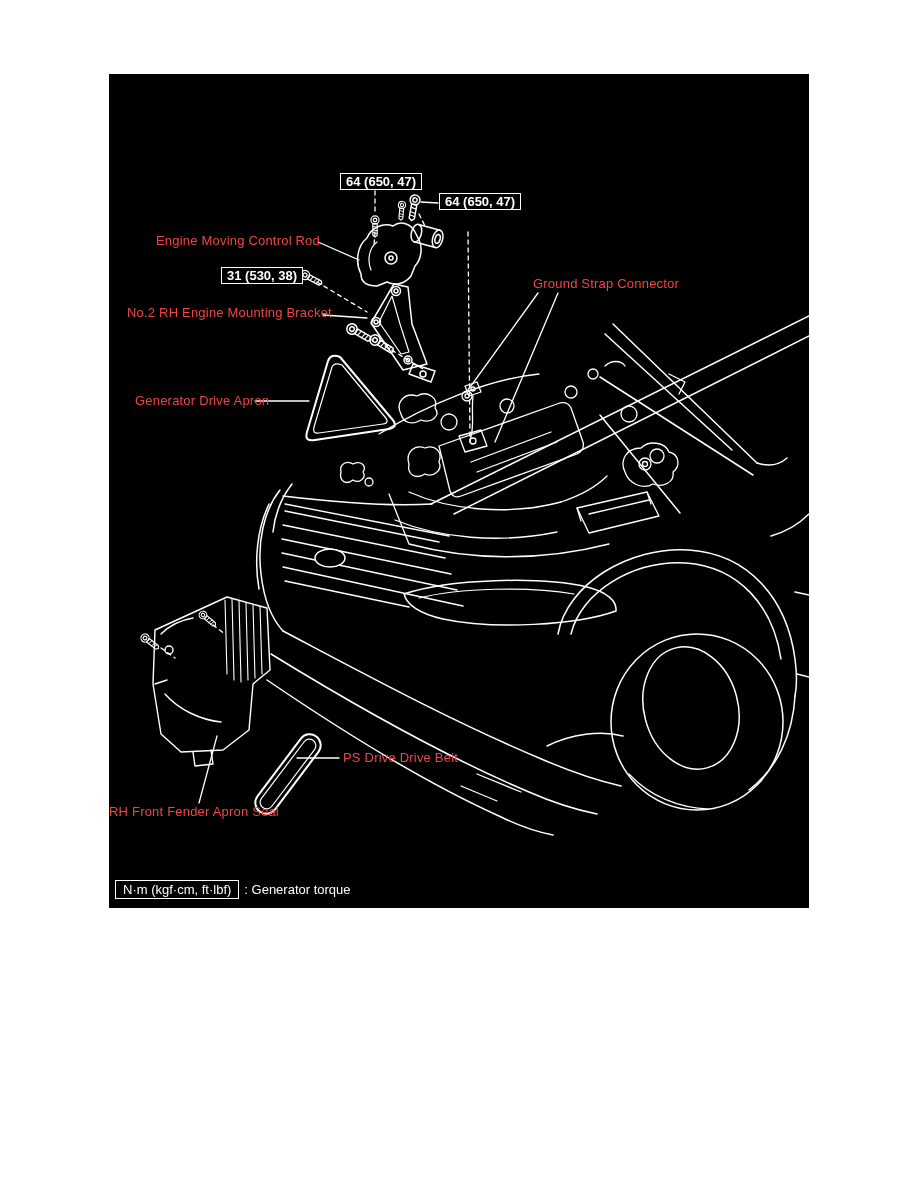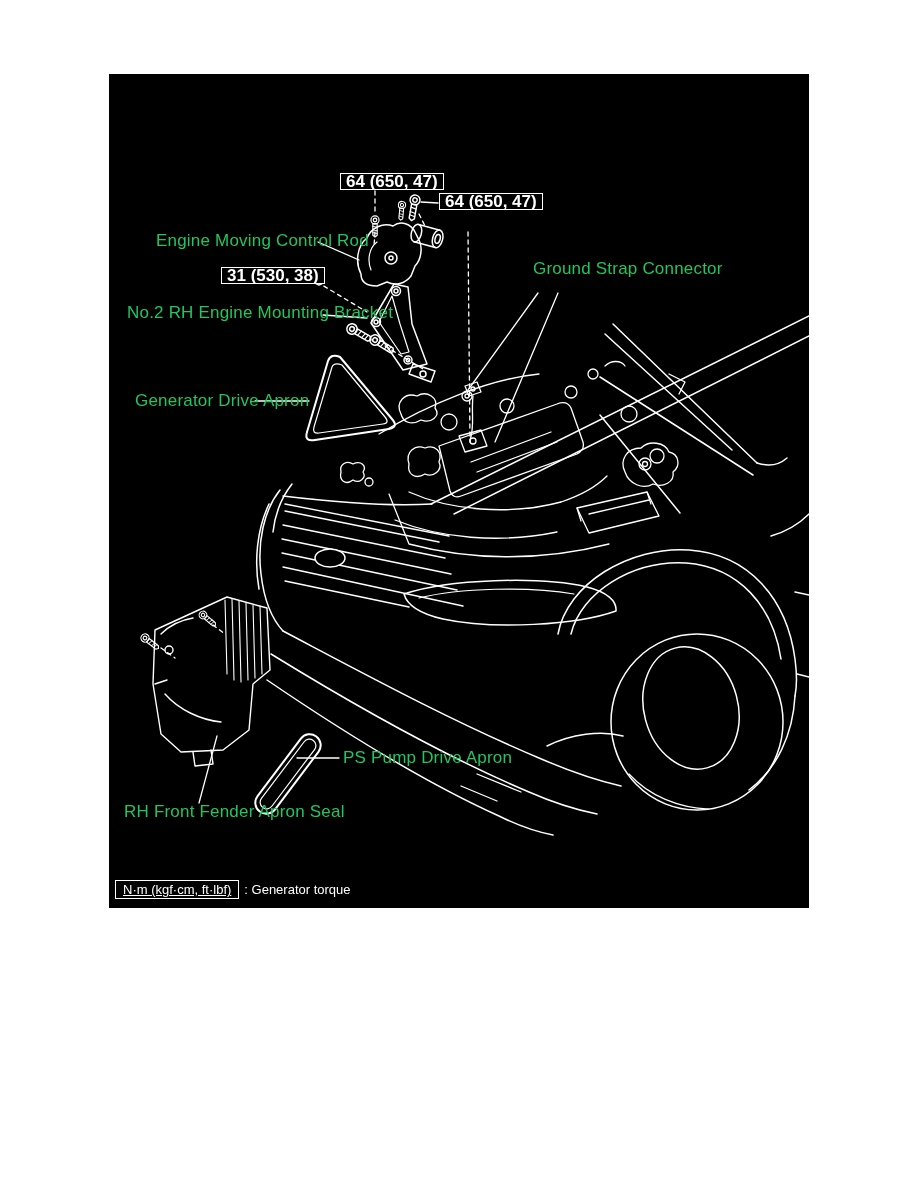--- a/index.html
+++ b/index.html
@@ -9,34 +9,34 @@
     font-family:"Liberation Sans", sans-serif;
     position:relative;
     overflow:hidden;
   }
   .diagram{
     position:absolute;left:109px;top:74px;width:700px;height:834px;
     background:#000000;
   }
   .diagram svg{position:absolute;left:0;top:0;}
   .callout{
-    position:absolute;color:#22c55e;font-size:17px;letter-spacing:.2px;
+    position:absolute;color:#ef4444;font-size:13px;letter-spacing:.2px;
     white-space:nowrap;line-height:14px;
   }
   .torque-box{
-    position:absolute;color:#ffffff;font-size:17px;font-weight:bold;
+    position:absolute;color:#ffffff;font-size:13px;font-weight:bold;
     border:1.5px solid #ffffff;padding:1px 5px;white-space:nowrap;
     background:#000000;line-height:13px;
   }
   .legend{
     position:absolute;left:6px;top:806px;display:flex;align-items:center;
     color:#ffffff;font-size:13px;white-space:nowrap;
   }
   .legend .unit-box{
-    border:1.5px solid #ffffff;padding:1px 7px;margin-right:5px;line-height:15px;text-decoration:underline;
+    border:1.5px solid #ffffff;padding:1px 7px;margin-right:5px;line-height:15px;
   }
 </style>
 </head>
 <body>
 
 <div class="diagram">
 
   <svg width="700" height="834" viewBox="0 0 700 834" fill="none" stroke="#ffffff" stroke-width="1.5" stroke-linecap="round" stroke-linejoin="round">
 
     <defs>
@@ -217,23 +217,23 @@
       <path d="M90,729 L108,662"></path>
     </g>
   </svg>
 
   <div class="torque-box" style="left:231px;top:99px">64 (650, 47)</div>
   <div class="torque-box" style="left:330px;top:119px">64 (650, 47)</div>
   <div class="torque-box" style="left:112px;top:193px">31 (530, 38)</div>
 
   <div class="callout" style="left:47px;top:160px">Engine Moving Control Rod</div>
   <div class="callout" style="left:18px;top:232px">No.2 RH Engine Mounting Bracket</div>
-  <div class="callout" style="left:424px;top:188px">Ground Strap Connector</div>
+  <div class="callout" style="left:424px;top:203px">Ground Strap Connector</div>
   <div class="callout" style="left:26px;top:320px">Generator Drive Apron</div>
-  <div class="callout" style="left:234px;top:677px">PS Pump Drive Apron</div>
-  <div class="callout" style="left:15px;top:731px">RH Front Fender Apron Seal</div>
+  <div class="callout" style="left:234px;top:677px">PS Drive Drive Belt</div>
+  <div class="callout" style="left:0;top:731px">RH Front Fender Apron Seal</div>
 
   <div class="legend">
     <span class="unit-box">N·m (kgf·cm, ft·lbf)</span>
     <span>: Generator torque</span>
   </div>
 
 </div>
 
 </body></html>

